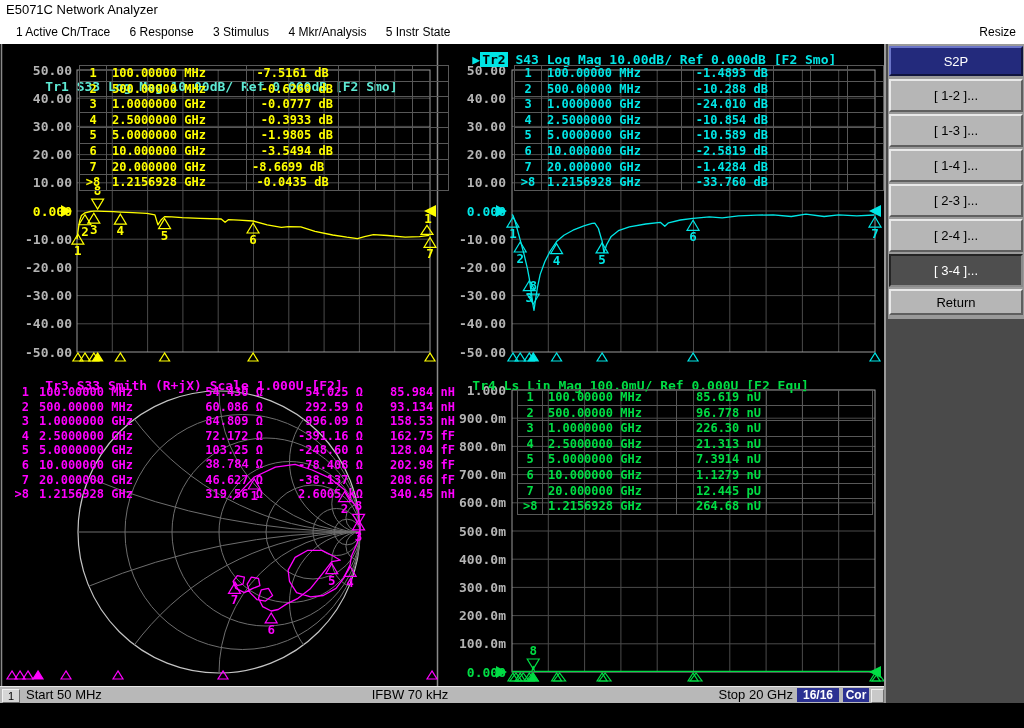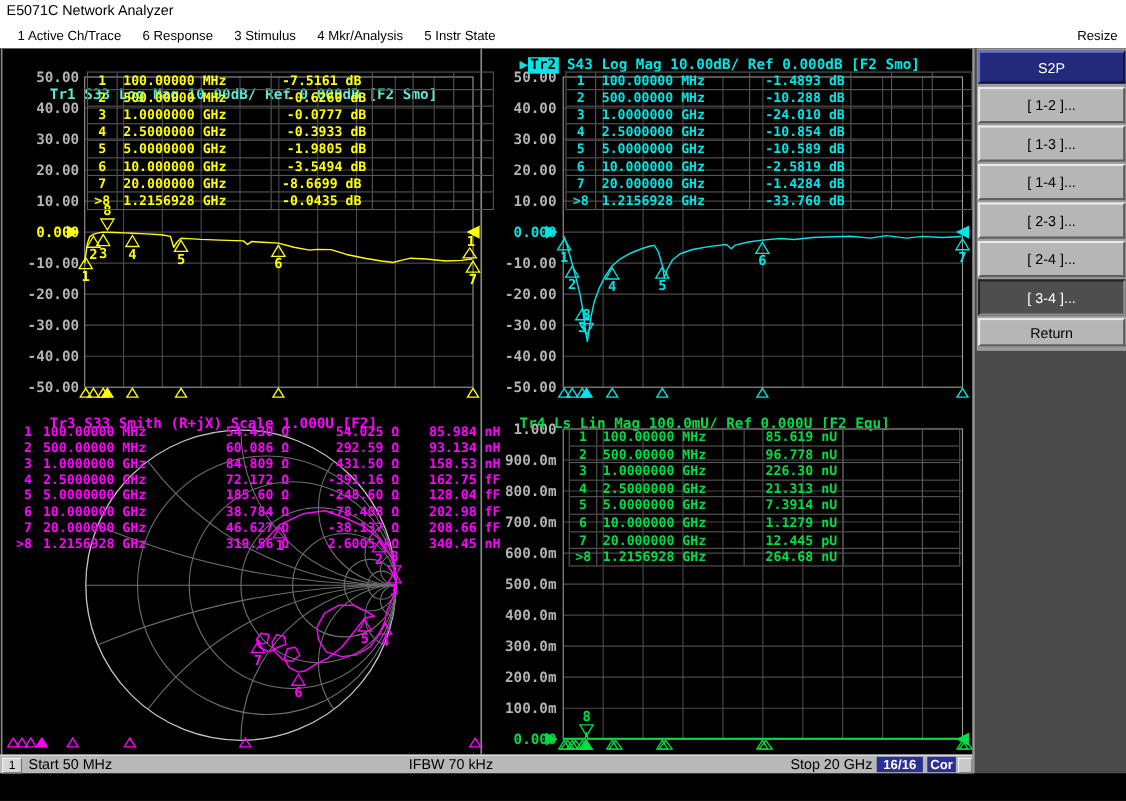--- a/index.html
+++ b/index.html
@@ -361,21 +361,21 @@
         <div class="tcell cb" style="width: 27px; text-align: center;">6</div>
         <div class="tcell cb" style="width: 140px; text-align: left;">10.000000 GHz</div>
         <div class="tcell cb" style="width: 92px; text-align: right;">-3.5494 dB</div>
         <div class="tcell cb" style="width: 37px; text-align: left;"></div>
         <div class="tcell cb" style="width: 37px; text-align: left;"></div>
         <div class="tcell cb" style="width: 36px; text-align: left;"></div>
       </div>
       <div class="trow tb">
         <div class="tcell cb" style="width: 27px; text-align: center;">7</div>
         <div class="tcell cb" style="width: 140px; text-align: left;">20.000000 GHz</div>
-        <div class="tcell cb" style="width: 92px; text-align: center;">-8.6699 dB</div>
+        <div class="tcell cb" style="width: 92px; text-align: left;">-8.6699 dB</div>
         <div class="tcell cb" style="width: 37px; text-align: left;"></div>
         <div class="tcell cb" style="width: 37px; text-align: left;"></div>
         <div class="tcell cb" style="width: 36px; text-align: left;"></div>
       </div>
       <div class="trow tb">
         <div class="tcell cb" style="width: 27px; text-align: center;">&gt;8</div>
         <div class="tcell cb" style="width: 140px; text-align: left;">1.2156928 GHz</div>
         <div class="tcell cb" style="width: 92px; text-align: center;">-0.0435 dB</div>
         <div class="tcell cb" style="width: 37px; text-align: left;"></div>
         <div class="tcell cb" style="width: 37px; text-align: left;"></div>
@@ -460,41 +460,41 @@
         <div class="tcell" style="width: 26px; text-align: right;">2</div>
         <div class="tcell" style="width: 146px; text-align: left;">500.00000 MHz</div>
         <div class="tcell" style="width: 88px; text-align: right;">60.086 Ω</div>
         <div class="tcell" style="width: 100px; text-align: right;">292.59 Ω</div>
         <div class="tcell" style="width: 92px; text-align: right;">93.134 nH</div>
       </div>
       <div class="trow">
         <div class="tcell" style="width: 26px; text-align: right;">3</div>
         <div class="tcell" style="width: 146px; text-align: left;">1.0000000 GHz</div>
         <div class="tcell" style="width: 88px; text-align: right;">84.809 Ω</div>
-        <div class="tcell" style="width: 100px; text-align: right;">431.50 Ω</div>
+        <div class="tcell" style="width: 100px; text-align: right;">996.09 Ω</div>
         <div class="tcell" style="width: 92px; text-align: right;">158.53 nH</div>
       </div>
       <div class="trow">
         <div class="tcell" style="width: 26px; text-align: right;">4</div>
         <div class="tcell" style="width: 146px; text-align: left;">2.5000000 GHz</div>
         <div class="tcell" style="width: 88px; text-align: right;">72.172 Ω</div>
         <div class="tcell" style="width: 100px; text-align: right;">-391.16 Ω</div>
         <div class="tcell" style="width: 92px; text-align: right;">162.75 fF</div>
       </div>
       <div class="trow">
         <div class="tcell" style="width: 26px; text-align: right;">5</div>
         <div class="tcell" style="width: 146px; text-align: left;">5.0000000 GHz</div>
-        <div class="tcell" style="width: 88px; text-align: right;">185.60 Ω</div>
+        <div class="tcell" style="width: 88px; text-align: right;">103.25 Ω</div>
         <div class="tcell" style="width: 100px; text-align: right;">-248.60 Ω</div>
         <div class="tcell" style="width: 92px; text-align: right;">128.04 fF</div>
       </div>
       <div class="trow">
         <div class="tcell" style="width: 26px; text-align: right;">6</div>
         <div class="tcell" style="width: 146px; text-align: left;">10.000000 GHz</div>
-        <div class="tcell" style="width: 88px; text-align: right;">38.784 Ω</div>
+        <div class="tcell" style="width: 88px; text-align: right; font-family: Liberation Mono, monospace;">38.784 Ω</div>
         <div class="tcell" style="width: 100px; text-align: right;">-78.408 Ω</div>
         <div class="tcell" style="width: 92px; text-align: right;">202.98 fF</div>
       </div>
       <div class="trow">
         <div class="tcell" style="width: 26px; text-align: right;">7</div>
         <div class="tcell" style="width: 146px; text-align: left;">20.000000 GHz</div>
         <div class="tcell" style="width: 88px; text-align: right;">46.627 Ω</div>
         <div class="tcell" style="width: 100px; text-align: right;">-38.137 Ω</div>
         <div class="tcell" style="width: 92px; text-align: right;">208.66 fF</div>
       </div>

